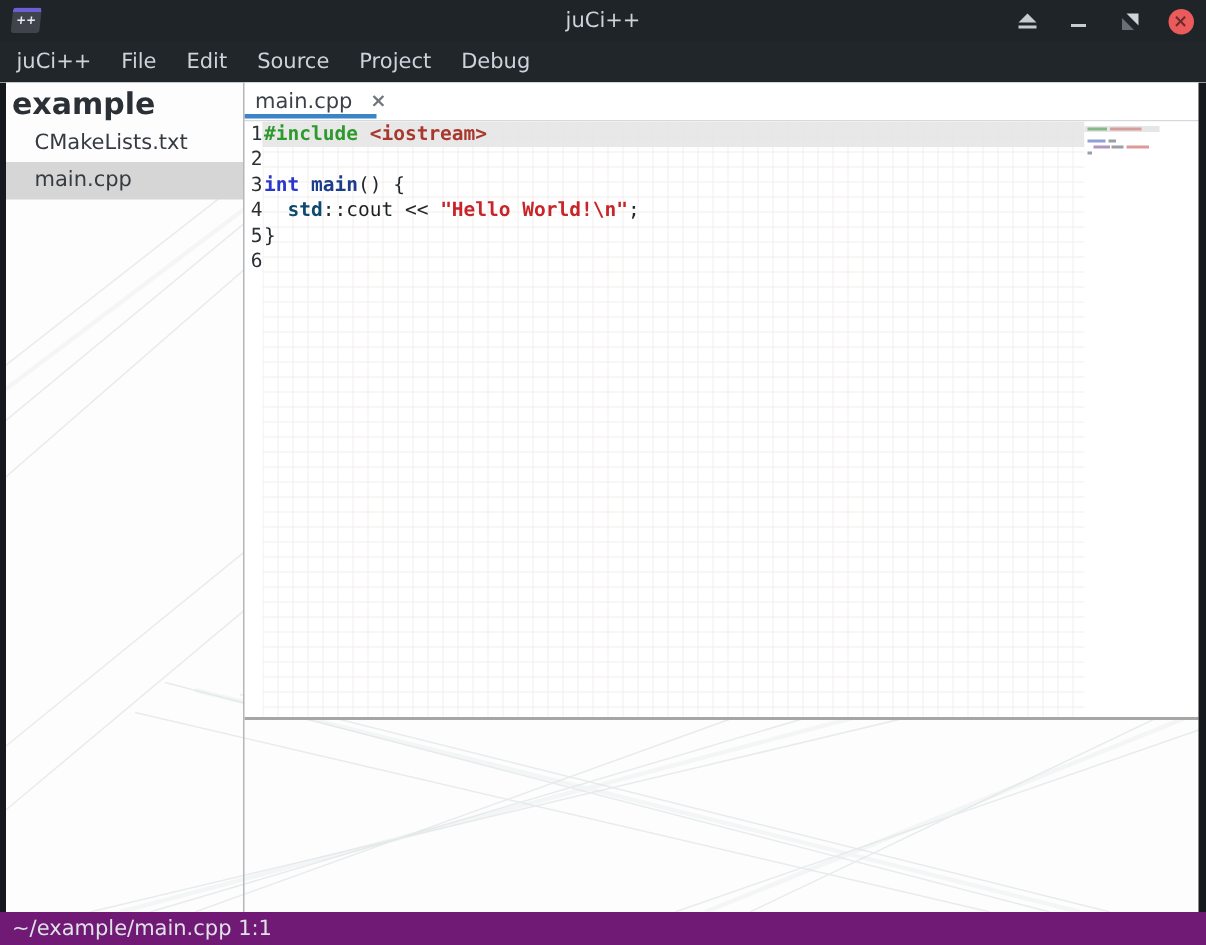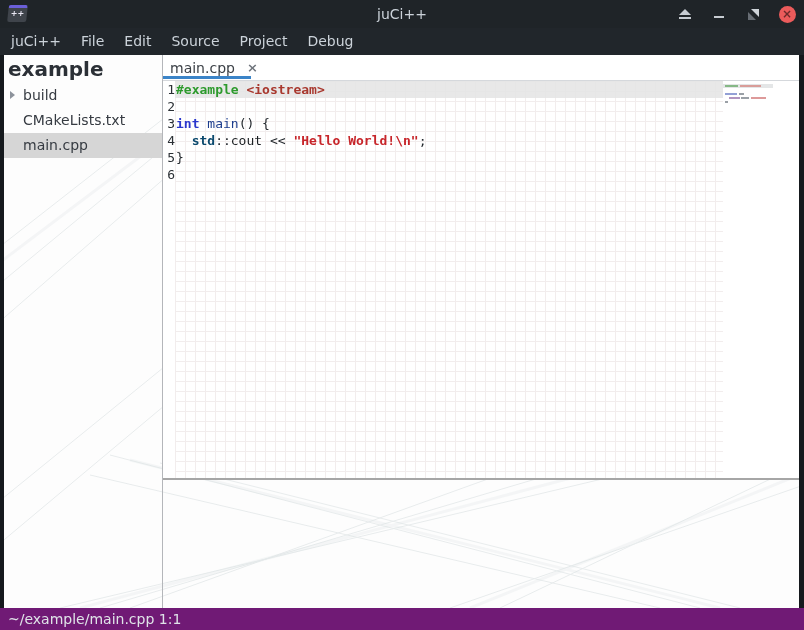--- a/index.html
+++ b/index.html
@@ -53,21 +53,21 @@
     background-image:linear-gradient(#f2eded 1px, transparent 1px), linear-gradient(90deg, #f2eded 1px, transparent 1px);
     background-size:10px 10px; }
   .lines { position:absolute; left:0; top:0; width:560px; }
   .code-line { position:relative; height:17px; line-height:17px; font-family:"DejaVu Sans Mono", monospace; font-size:13px; white-space:pre; }
   .hl-band { position:absolute; left:12px; width:548px; top:0; bottom:0; background:rgba(228,228,228,0.85); }
   .gutter-num { position:relative; display:inline-block; width:12px; text-align:right; color:#2b3035; z-index:2; }
   .code-body { position:relative; z-index:2; padding-left:1px; }
   .tok-preproc { color:#2d9a2d; font-weight:bold; }
   .tok-incfile { color:#a8382e; font-weight:bold; }
   .tok-type    { color:#2a36cc; font-weight:bold; }
-  .tok-func    { color:#1c3c8c; font-weight:normal; }
+  .tok-func    { color:#1c3c8c; font-weight:bold; }
   .tok-ns      { color:#0c4a6e; font-weight:bold; }
   .tok-bold    { color:#1c2023; font-weight:normal; }
   .tok-string  { color:#c7252a; font-weight:bold; }
   .tok-plain   { color:#23282d; }
 
   
   .minimap { position:absolute; left:560px; top:0; width:76px; height:397px; background:#ffffff; }
   .mm-row { position:relative; height:4px; }
   .mm-row.band { background:#e4e6e7; width:50px; }
   .mm-bar { position:absolute; top:1px; height:2px; }
@@ -143,40 +143,39 @@
           <path d="M470 553 L804 418"></path>
       </g>
     </svg>
 
     <div class="edge edge-left"></div>
     <div class="edge edge-right"></div>
 
     <div class="sidebar">
       <div class="project-header">example</div>
       <div id="file-tree">
-          <div class="tree-row"><span class="expander"></span><span>build</span></div>
           <div class="tree-row"><span>CMakeLists.txt</span></div>
           <div class="tree-row selected"><span>main.cpp</span></div>
         </div>
     </div>
     <div class="v-divider"></div>
 
     <div class="main-pane">
       <div class="tabbar">
         <div class="tab">
           <span>main.cpp</span>
           <span class="tab-close">×</span>
         </div>
         <div class="tab-underline"></div>
       </div>
 
       <div class="editor">
         <div class="code-bg"></div>
         <div class="lines" id="code-lines">
-            <div class="code-line"><span class="hl-band"></span><span class="gutter-num">1</span><span class="code-body"><span class="tok-preproc">#example</span><span class="tok-plain"> </span><span class="tok-incfile">&lt;iostream&gt;</span></span></div>
+            <div class="code-line"><span class="hl-band"></span><span class="gutter-num">1</span><span class="code-body"><span class="tok-preproc">#include</span><span class="tok-plain"> </span><span class="tok-incfile">&lt;iostream&gt;</span></span></div>
             <div class="code-line"><span class="gutter-num">2</span><span class="code-body"></span></div>
             <div class="code-line"><span class="gutter-num">3</span><span class="code-body"><span class="tok-type">int</span><span class="tok-plain"> </span><span class="tok-func">main</span><span class="tok-plain">() {</span></span></div>
             <div class="code-line"><span class="gutter-num">4</span><span class="code-body"><span class="tok-plain">  </span><span class="tok-ns">std</span><span class="tok-plain">::</span><span class="tok-bold">cout</span><span class="tok-plain"> &lt;&lt; </span><span class="tok-string">"Hello World!\n"</span><span class="tok-plain">;</span></span></div>
             <div class="code-line"><span class="gutter-num">5</span><span class="code-body"><span class="tok-plain">}</span></span></div>
             <div class="code-line"><span class="gutter-num">6</span><span class="code-body"></span></div>
           </div>
         <div class="minimap" id="minimap">
             <div style="height:3px"></div>
             <div class="mm-row band">
               <span class="mm-bar" style="left:2px;width:13px;background:#86b886"></span>

